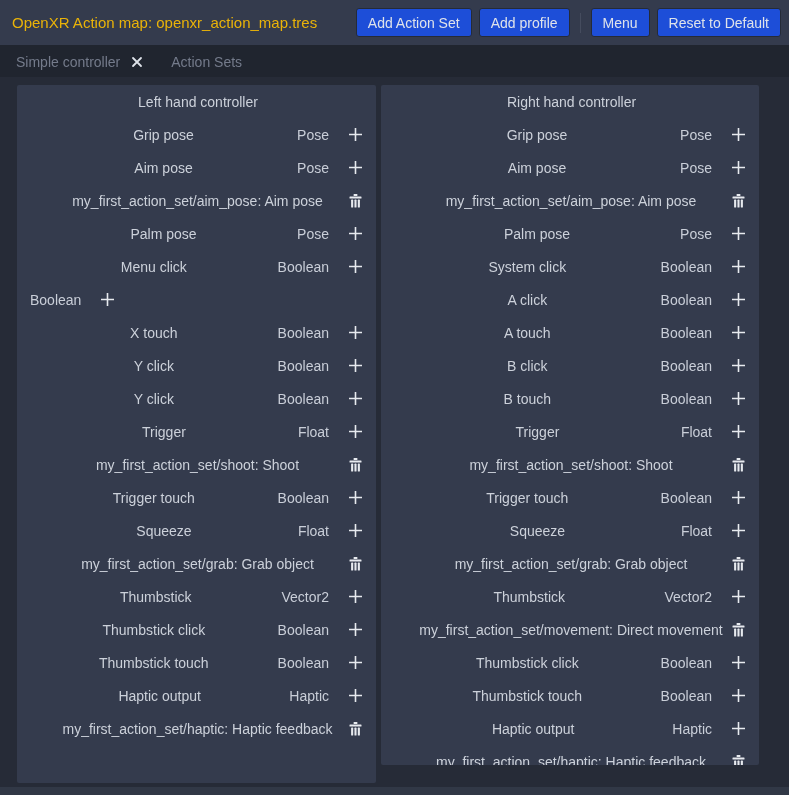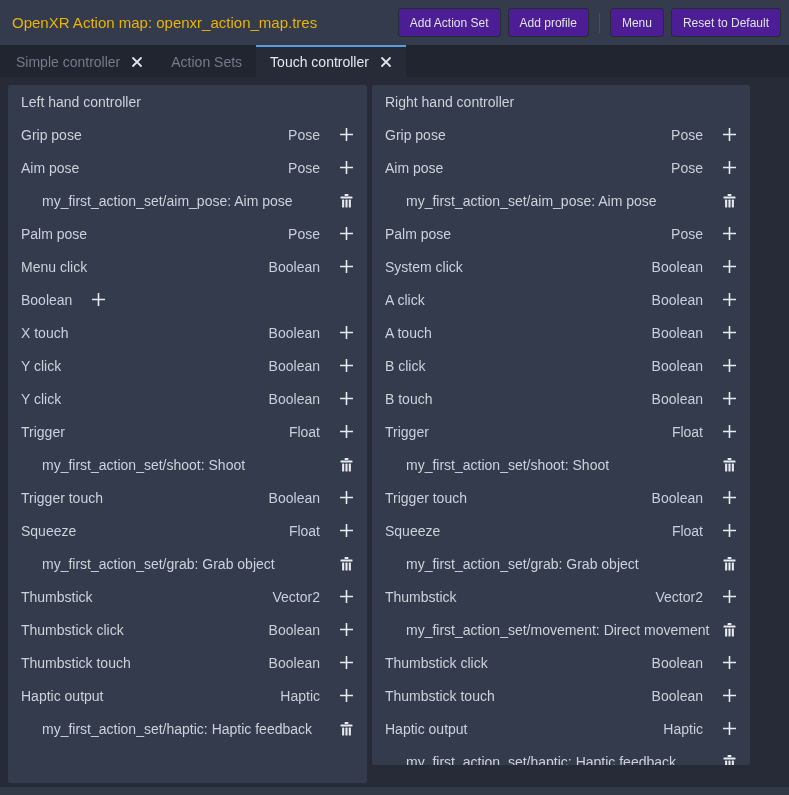--- a/index.html
+++ b/index.html
@@ -10,22 +10,22 @@
     -webkit-font-smoothing:antialiased;
   }
   
   .topbar{
     height:45px;display:flex;align-items:center;
     padding:0 8px 0 12px;box-sizing:border-box;
   }
   .topbar-title{flex:1;color:#eab308;font-size:15px;white-space:nowrap;}
   .topbar-actions{display:flex;align-items:center;gap:7px;}
   .btn{
-    background:#4c1d95;border:1px solid #252b37;border-radius:3px;
-    color:#dfe3ea;font-size:12px;font-family:inherit;
+    background:#1d4ed8;border:1px solid #252b37;border-radius:3px;
+    color:#dfe3ea;font-size:14px;font-family:inherit;
     height:29px;padding:0 11px;cursor:pointer;white-space:nowrap;
   }
   .vsep{width:1px;height:20px;background:#454c5e;margin:0 3px;}
   
   .tabstrip{
     height:32px;background:#20252f;
     display:flex;align-items:stretch;padding-left:2px;
   }
   .tab{
     display:flex;align-items:center;gap:11px;
@@ -34,22 +34,22 @@
     white-space:nowrap;
   }
   .tab.active{
     background:#262b37;color:#e3e7ed;
     border-top-color:var(--accent,#5b9ce0);
   }
   .tab-close{display:flex;align-items:center;background:none;border:none;padding:0;cursor:pointer;}
   
   .content{
     height:710px;background:#262b37;
-    padding:8px 8px 0;box-sizing:border-box;
-    display:flex;gap:5px;align-items:flex-start;
+    padding:8px 17px 0;box-sizing:border-box;
+    display:flex;gap:5px;align-items:flex-start;text-align:center;
   }
   .panel{background:#343b4d;border-radius:2px;box-sizing:border-box;overflow:hidden;}
   .panel-left{width:359px;height:698px;}
   .panel-right{width:378px;height:680px;}
   .row{
     height:33px;display:flex;align-items:center;
     padding:0 10px 0 13px;box-sizing:border-box;font-size:14px;
   }
   .row-label{flex:1;color:#ccd1da;white-space:nowrap;overflow:hidden;}
   .row.binding .row-label{padding-left:21px;}
@@ -84,28 +84,20 @@
     <button class="tab-close" tabindex="-1">
       <svg width="12" height="12" viewBox="0 0 12 12" aria-hidden="true">
         <path d="M2 2l8 8M10 2l-8 8" stroke="#dfe3ea" stroke-width="1.8" stroke-linecap="round" fill="none"></path>
       </svg>
     </button>
   </div>
       <div class="tab">
     <span class="tab-label">Action Sets</span>
 
   </div>
-      <div class="tab active">
-    <span class="tab-label">Touch controller</span>
-    <button class="tab-close" tabindex="-1">
-      <svg width="12" height="12" viewBox="0 0 12 12" aria-hidden="true">
-        <path d="M2 2l8 8M10 2l-8 8" stroke="#dfe3ea" stroke-width="1.8" stroke-linecap="round" fill="none"></path>
-      </svg>
-    </button>
-  </div>
     </div>
 
   <div class="content">
       <div class="panel panel-left">
     <div class="row header">
       <span class="row-label panel-title">Left hand controller</span>
     </div>
   <div class="row input">
     <span class="row-label">Grip pose</span>
     <span class="row-type">Pose</span>

